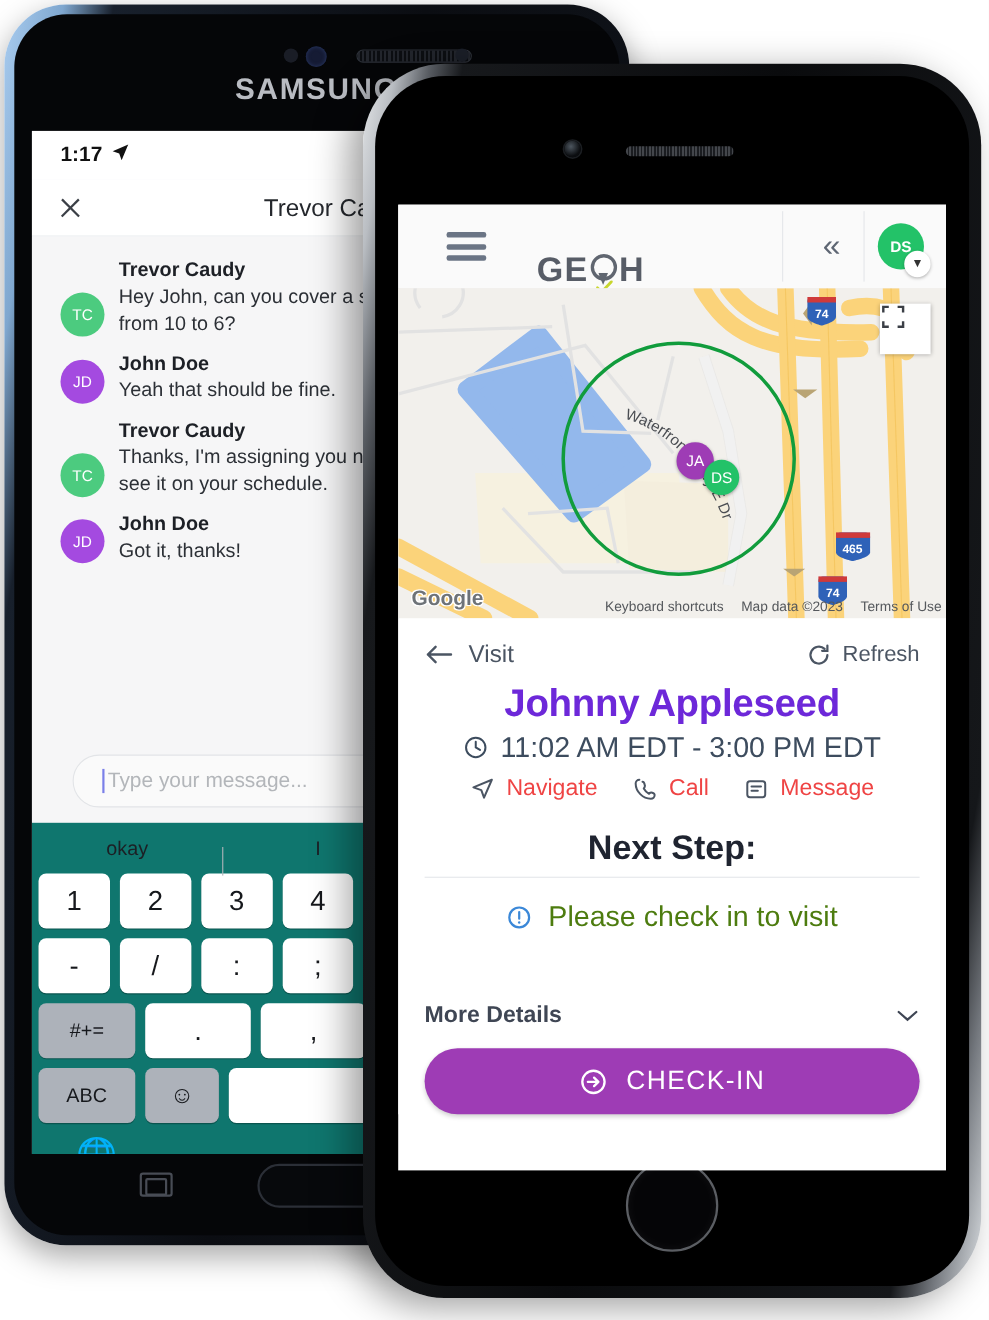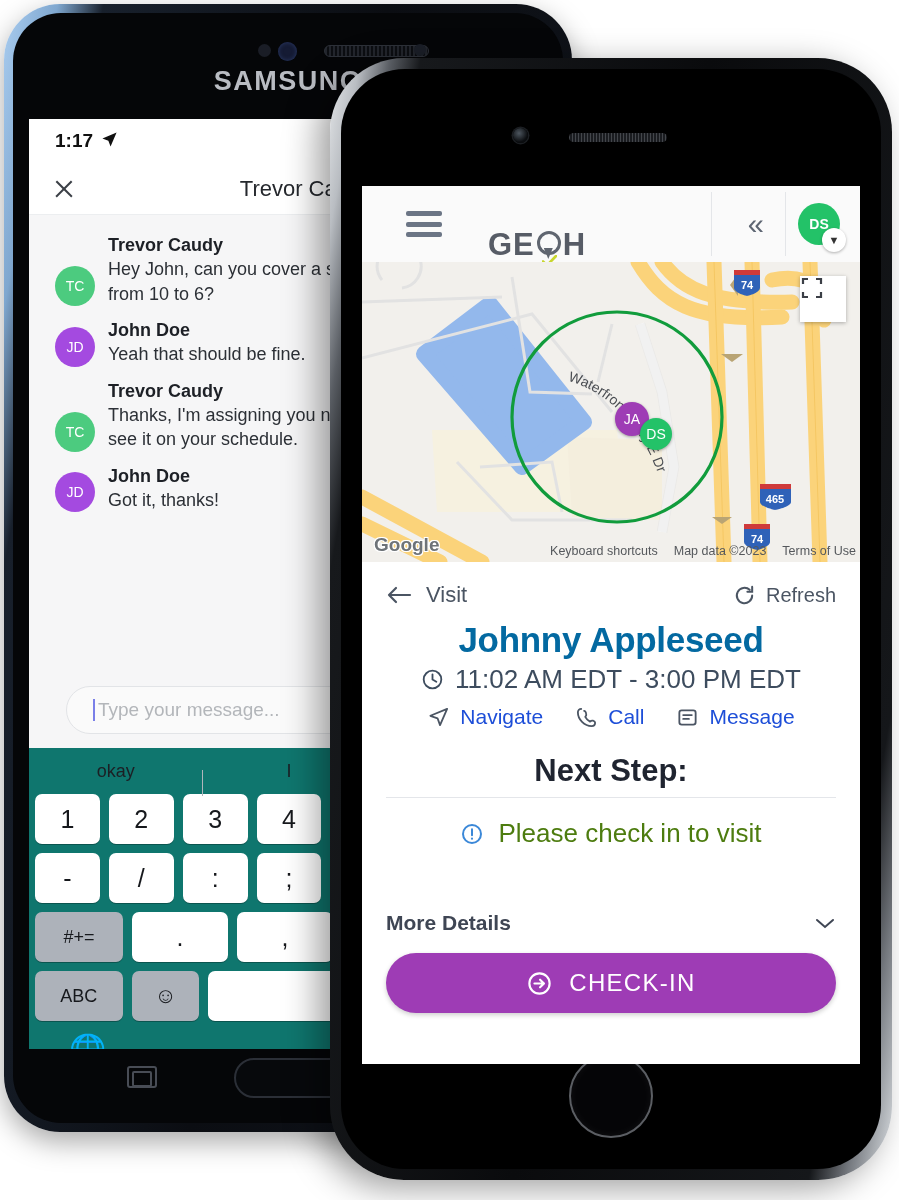--- a/index.html
+++ b/index.html
@@ -210,26 +210,26 @@
 
   
   .visit-panel { padding: 12px 24px 0 24px; background:#fff; }
   .visit-topbar { display:flex; align-items:center; justify-content:space-between;
     height:42px; }
   .visit-back { display:flex; align-items:center; gap:14px; cursor:pointer;
     color:#4b5563; font-size:22px; }
   .visit-refresh { display:flex; align-items:center; gap:10px; cursor:pointer;
     color:#4b5563; font-size:20px; }
   .client-name { text-align:center; font-size:35px; font-weight:bold;
-    color:#0369a1; letter-spacing:-.3px; margin-top:4px; }
+    color:#6d28d9; letter-spacing:-.3px; margin-top:4px; }
   .visit-time { text-align:center; font-size:26px; color:#3d4c5e;
     display:flex; align-items:center; justify-content:center; gap:11px;
     margin-top:4px; }
   .visit-actions { display:flex; align-items:center; justify-content:center;
-    gap:32px; margin-top:10px; color:#1d4ed8; font-size:21px; }
+    gap:32px; margin-top:10px; color:#ef4444; font-size:21px; }
   .visit-action { display:flex; align-items:center; gap:10px; cursor:pointer; }
 
   .next-step-title { text-align:center; font-size:31px; font-weight:bold;
     color:#1f2430; margin-top:24px; }
   .next-step-rule { height:1px; background:#e4e6ea; margin-top:8px; }
   .next-step-msg { display:flex; align-items:center; justify-content:center;
     gap:14px; margin-top:20px; font-size:26px; color:#4d7c0f; cursor:pointer; }
 
   .more-details { display:flex; align-items:center; justify-content:space-between;
     margin-top:62px; font-size:21px; font-weight:bold; color:#3f4654;

